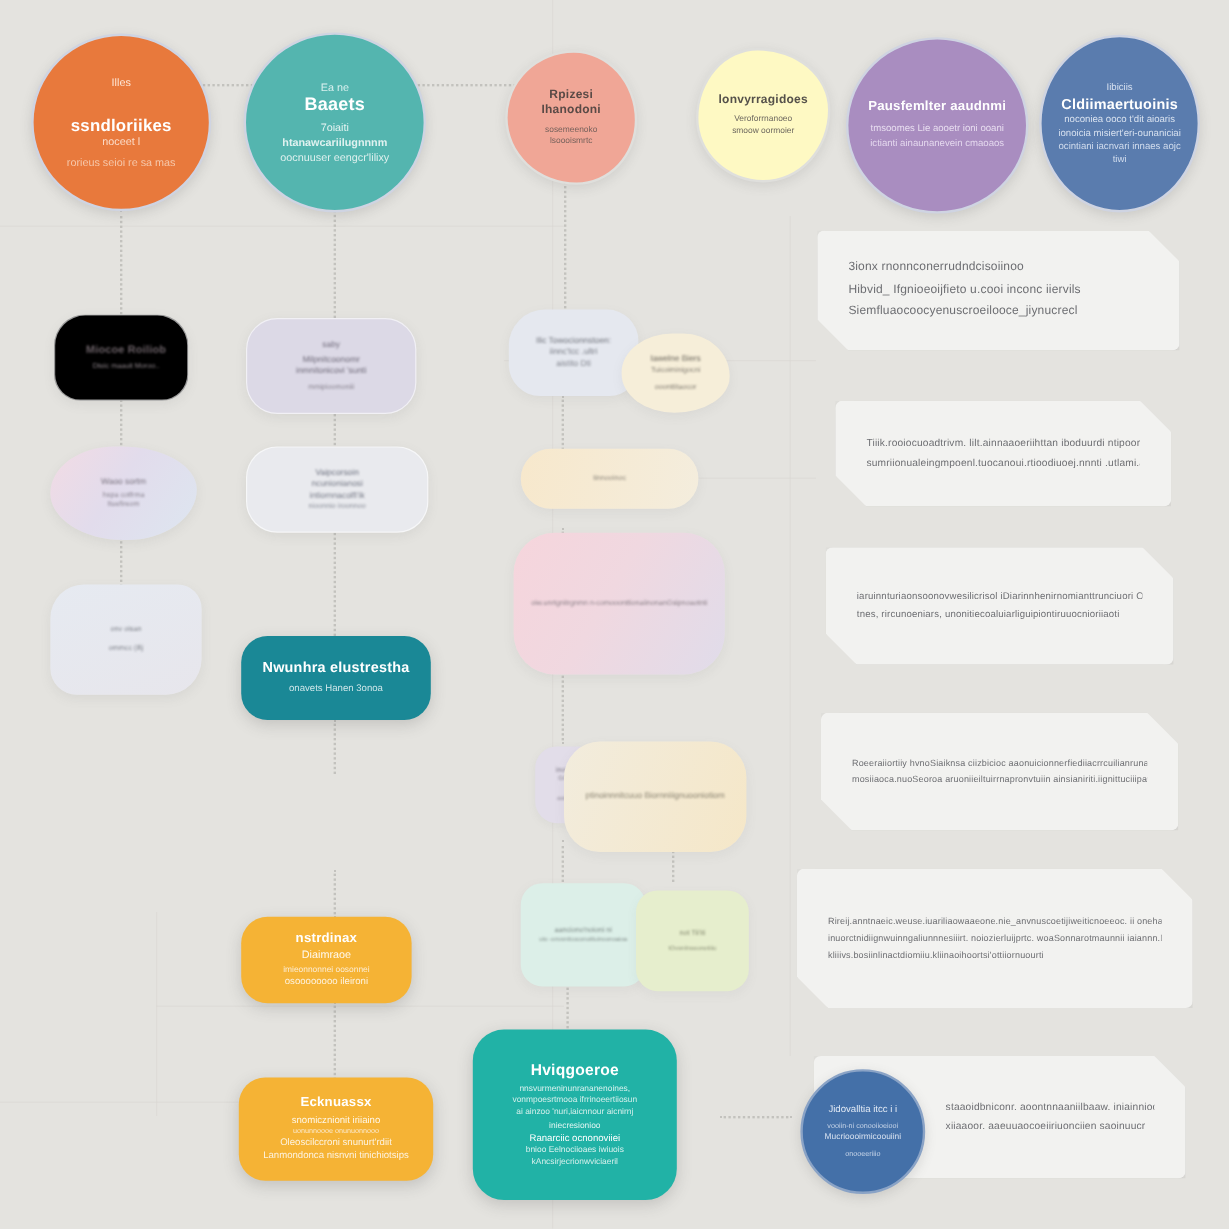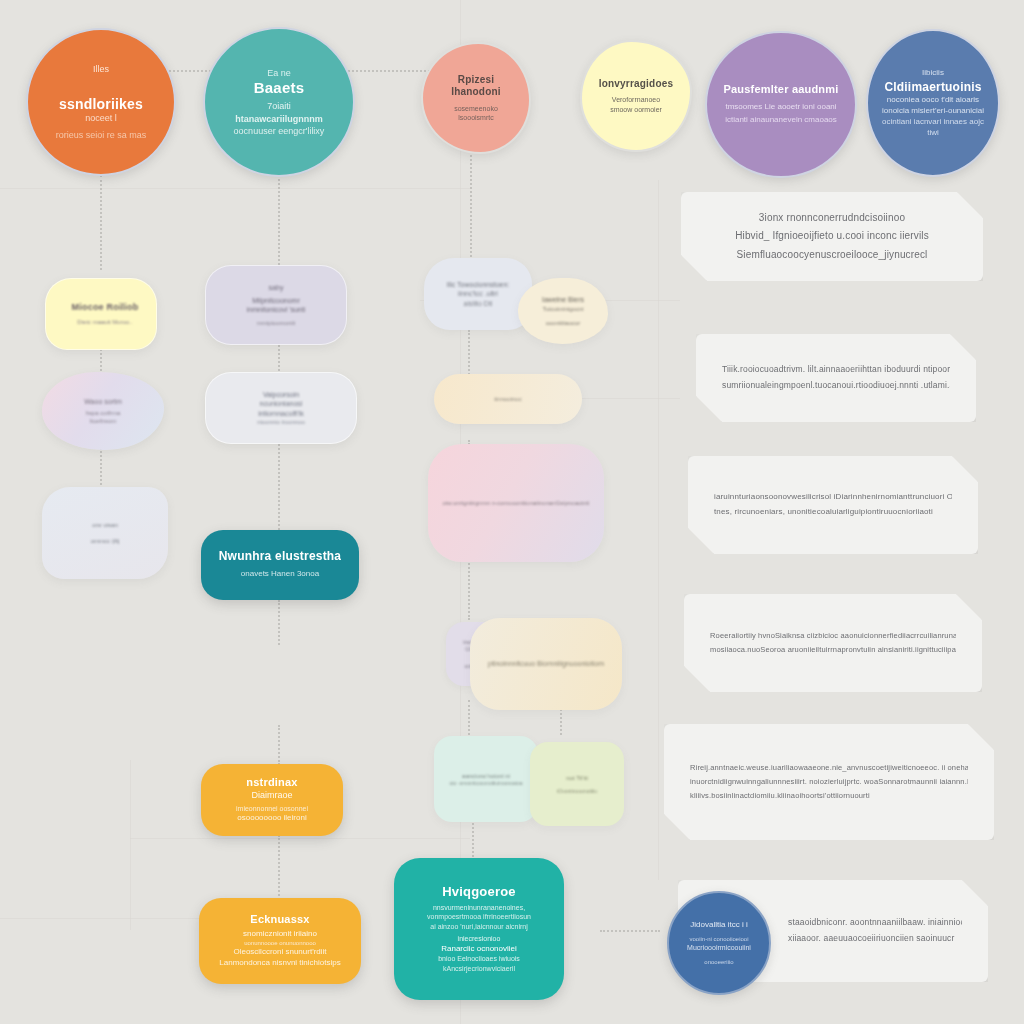--- a/index.html
+++ b/index.html
@@ -150,21 +150,21 @@
   </div>
 
   <div class="node circle" style="left:866px;top:29px;width:134px;height:148px;background:#5a7cae;">
     <div class="t2 fuzz" style="font-size:8px;color:#d6e0ef;">Iibiciis</div>
     <div class="t1 fuzz" style="font-size:12px;color:#ffffff;margin-top:3px;">Cldiimaertuoinis</div>
     <div class="t2 fuzz" style="font-size:8px;color:#dae3f0;">noconiea ooco t'dit aioaris</div>
     <div class="t2 fuzz" style="font-size:8px;color:#d6e0ef;">ionoicia misiert'eri-ounaniciai</div>
     <div class="t2 fuzz" style="font-size:8px;color:#d2ddee;">ocintiani iacnvari innaes aojc tiwi</div>
   </div>
 
-  <div class="node rrect soft" style="left:45px;top:278px;width:112px;height:72px;background:#fef9c3;border-radius:26px 26px 22px 22px;padding-left:20px;">
+  <div class="node rrect soft" style="left:45px;top:262px;width:112px;height:72px;background:#000000;border-radius:26px 26px 22px 22px;padding-left:20px;">
     <div class="t1 fuzz2" style="font-size:9px;color:#6b6167;line-height:1.3;">Miocoe Roiliob</div>
     <div class="t2 fuzz2" style="font-size:6px;color:#8d848a;margin-top:4px;">Dteic maauit Moroo..</div>
   </div>
 
   <div class="node" style="left:42px;top:372px;width:122px;height:78px;
               background:linear-gradient(125deg,#f2dbe4 0%,#e2dcec 45%,#dde6f0 100%);
               border-radius:44% 52% 48% 50% / 50% 46% 54% 50%;
               box-shadow:0 3px 9px rgba(120,120,120,.12);">
     <div class="t2 fuzz2" style="font-size:7px;color:#7b7480;">Waoo sortm</div>
     <div class="t2 fuzz2" style="font-size:6px;color:#8a8490;margin-top:3px;">hspa cotfrma</div>
@@ -269,21 +269,21 @@
     <div class="t1 fuzz" style="font-size:13px;color:#ffffff;">Hviqgoeroe</div>
     <div class="t2 fuzz" style="font-size:7px;color:#d9f2ef;margin-top:3px;">nnsvurmeninunrananenoines,</div>
     <div class="t2 fuzz" style="font-size:7px;color:#d4efeb;">vonmpoesrtmooa  ifrrinoeertiiosun</div>
     <div class="t2 fuzz" style="font-size:7px;color:#d4efeb;">ai ainzoo 'nuri,iaicnnour aicnirnj</div>
     <div class="t2 fuzz" style="font-size:7px;color:#e2f6f3;margin-top:3px;">iniecresionioo</div>
     <div class="t2 fuzz" style="font-size:8px;color:#ffffff;">Ranarciic ocnonoviiei</div>
     <div class="t2 fuzz" style="font-size:7px;color:#d9f2ef;">bnioo Eelnociioaes iwiuois</div>
     <div class="t2 fuzz" style="font-size:7px;color:#d4efeb;">kAncsirjecrionwviciaeril</div>
   </div>
 
-  <div class="card" style="left:681px;top:192px;width:302px;height:89px;text-align:center;">
+  <div class="card" style="left:681px;top:192px;width:302px;height:100px;">
     <div class="line">3ionx rnonnconerrudndcisoiinoo</div>
     <div class="line">Hibvid_ Ifgnioeoijfieto u.cooi inconc iiervils</div>
     <div class="line">Siemfluaocoocyenuscroeilooce_jiynucrecl</div>
   </div>
 
   <div class="card" style="left:696px;top:334px;width:280px;height:88px;">
     <div class="line" style="font-size:8.5px;">Tiiik.rooiocuoadtrivm. lilt.ainnaaoeriihttan iboduurdi ntipoortriinvcliipic</div>
     <div class="line" style="font-size:8.5px;">sumriionualeingmpoenl.tuocanoui.rtioodiuoej.nnnti .utlami.acunluaoni</div>
   </div>
 

